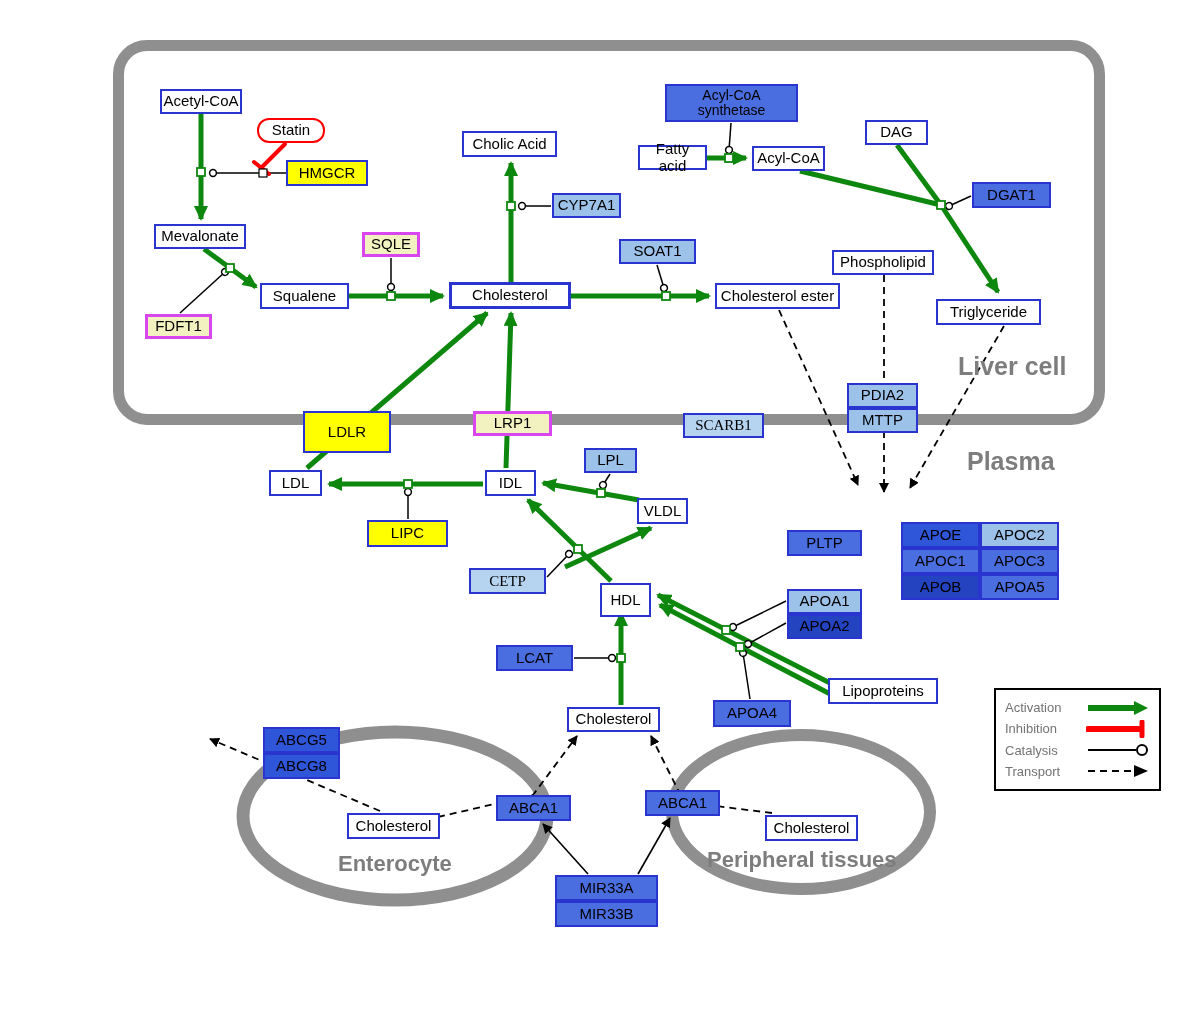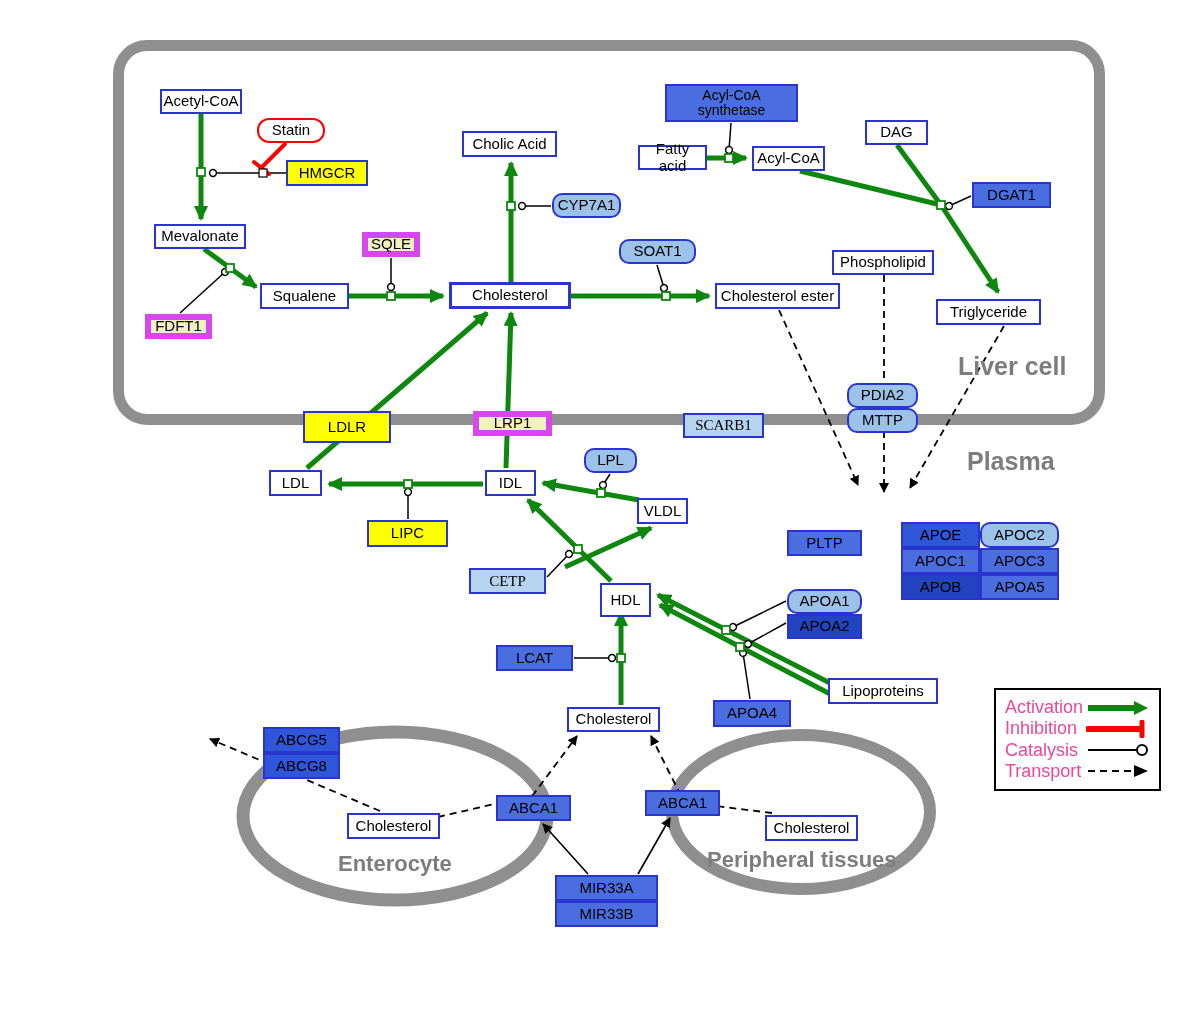--- a/index.html
+++ b/index.html
@@ -7,45 +7,45 @@
          font-family:"Liberation Sans",sans-serif;}
   .liver-box{position:absolute;left:113px;top:40px;width:992px;height:385px;
              border:11px solid var(--c-membrane);border-radius:34px;box-sizing:border-box;z-index:1;}
   #edges{position:absolute;left:0;top:0;z-index:2;}
   .node{position:absolute;display:flex;align-items:center;justify-content:center;
         background:#fff;border:2px solid var(--c-node_border);font-size:15px;color:#000;
         text-align:center;box-sizing:border-box;z-index:3;line-height:1.1;}
   .n-thick{border-width:3px;}
   .n-red{border-color:var(--c-inhibition);border-radius:12px;}
   .n-yellow{background:var(--c-yellow);}
-  .n-khaki{background:var(--c-khaki);border:6px solid #d946ef;}
+  .n-khaki{background:var(--c-khaki);border:3px solid #d946ef;}
   .n-blue{background:var(--c-blue);}
   .n-bdark{background:var(--c-blue_dark);}
   .n-bdarkest{background:var(--c-blue_darkest);}
-  .n-lblue{background:var(--c-lightblue);border-radius:10px;}
+  .n-lblue{background:var(--c-lightblue);}
   .n-lpale{background:var(--c-lightblue_pale);font-family:Liberation Serif, serif;}
   .small{font-size:14px;}
   .clabel{position:absolute;font-weight:bold;color:var(--c-label_gray);z-index:2;}
   .cl-big{font-size:25px;text-align:center;}
   .cl-mid{font-size:22px;}
   .e-act{stroke:var(--c-activation);stroke-width:5;fill:none;}
   .e-cat{stroke:var(--c-catalysis);stroke-width:1.5;fill:none;}
   .e-inh{stroke:var(--c-inhibition);stroke-width:4;fill:none;stroke-linecap:round;}
   .e-blk{stroke:var(--c-catalysis);stroke-width:1.6;fill:none;}
   .e-trans{stroke:var(--c-transport);stroke-width:1.8;fill:none;stroke-dasharray:7 5;}
   .f-act{fill:var(--c-activation);}
   .f-blk{fill:var(--c-catalysis);}
   .rx-node{fill:#fff;stroke:var(--c-activation);stroke-width:1.8;}
   .rx-blk{fill:#fff;stroke:#000;stroke-width:1.2;}
   .membrane{stroke:var(--c-membrane);fill:none;}
   .legend{position:absolute;left:994px;top:688px;width:167px;height:103px;border:2px solid #000;
           background:#fff;z-index:4;box-sizing:border-box;padding:7px 9px;display:flex;
           flex-direction:column;justify-content:space-between;}
   .lrow{display:flex;align-items:center;justify-content:space-between;height:21px;}
-  .lrow .ltxt{font-size:18px;color:#ec4899;}
+  .lrow .ltxt{font-size:13px;color:#737373;}
 </style>
 </head>
 <body>
 
 <div id="stage">
 
   <div class="liver-box"></div>
 
   <svg id="edges" width="1200" height="1013">
     <defs>
@@ -151,21 +151,21 @@
   <div class="node n-lblue" style="left:619px;top:239px;width:77px;height:25px">SOAT1</div>
   <div class="node" style="left:715px;top:283px;width:125px;height:26px">Cholesterol ester</div>
   <div class="node n-blue small" style="left:665px;top:84px;width:133px;height:38px">Acyl-CoA synthetase</div>
   <div class="node" style="left:638px;top:145px;width:69px;height:25px">Fatty acid</div>
   <div class="node" style="left:752px;top:146px;width:73px;height:25px">Acyl-CoA</div>
   <div class="node" style="left:865px;top:120px;width:63px;height:25px">DAG</div>
   <div class="node n-blue" style="left:972px;top:182px;width:79px;height:26px">DGAT1</div>
   <div class="node" style="left:832px;top:250px;width:102px;height:25px">Phospholipid</div>
   <div class="node" style="left:936px;top:299px;width:105px;height:26px">Triglyceride</div>
 
-  <div class="node n-yellow" style="left:303px;top:411px;width:88px;height:32px">LDLR</div>
+  <div class="node n-yellow" style="left:303px;top:411px;width:88px;height:42px">LDLR</div>
   <div class="node n-khaki" style="left:473px;top:411px;width:79px;height:25px">LRP1</div>
   <div class="node n-lpale" style="left:683px;top:413px;width:81px;height:25px">SCARB1</div>
   <div class="node n-lblue" style="left:847px;top:383px;width:71px;height:25px">PDIA2</div>
   <div class="node n-lblue" style="left:847px;top:408px;width:71px;height:25px">MTTP</div>
 
   <div class="node" style="left:269px;top:470px;width:53px;height:26px">LDL</div>
   <div class="node" style="left:485px;top:470px;width:51px;height:26px">IDL</div>
   <div class="node n-yellow" style="left:367px;top:520px;width:81px;height:27px">LIPC</div>
   <div class="node n-lblue" style="left:584px;top:448px;width:53px;height:25px">LPL</div>
   <div class="node" style="left:637px;top:498px;width:51px;height:26px">VLDL</div>

